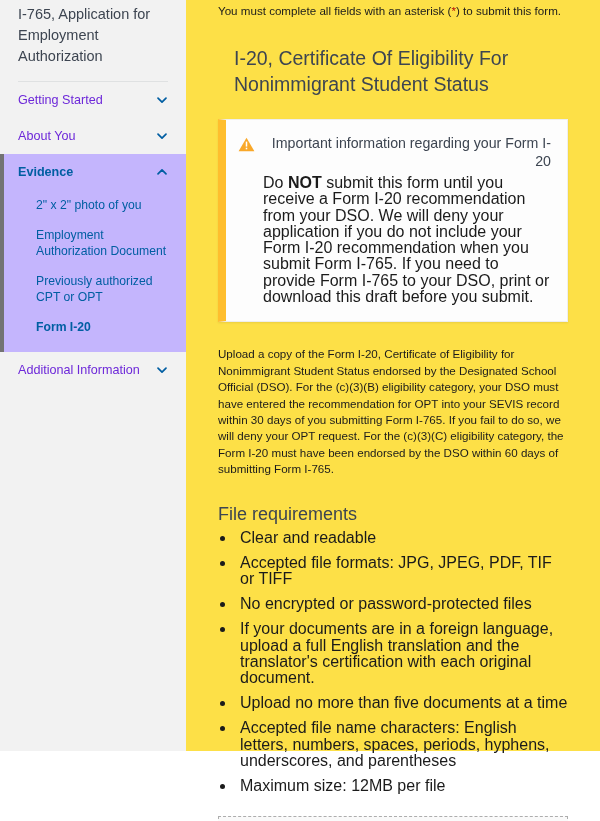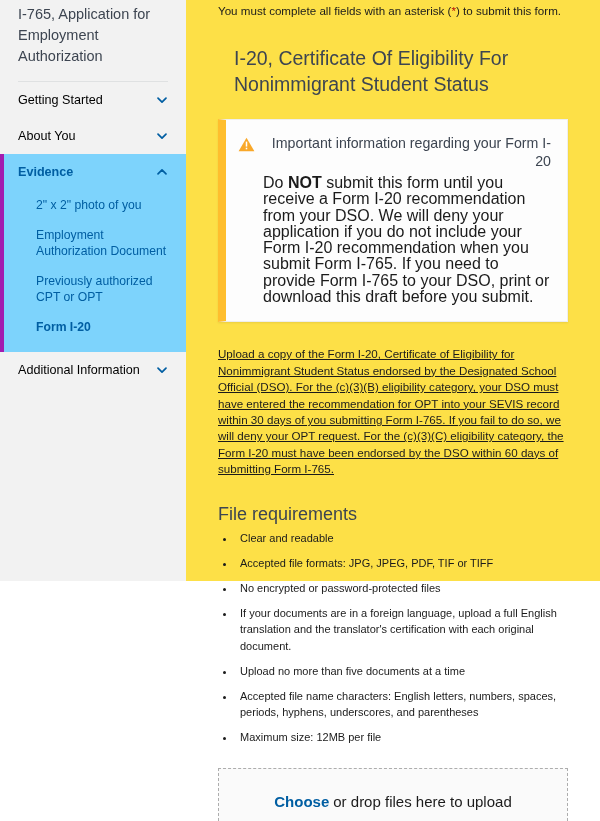--- a/index.html
+++ b/index.html
@@ -10,21 +10,21 @@
     width: 600px;
     height: 821px;
     background: #ffffff;
     font-family: "Liberation Sans", sans-serif;
     color: #1b1b1b;
     overflow: hidden;
   }
   .page {
     position: relative;
     width: 600px;
-    height: 581px;
+    height: 751px;
     display: flex;
     align-items: stretch;
   }
 
   
   .sidebar {
     width: 186px;
     min-width: 186px;
     background: #f2f2f2;
     box-sizing: border-box;
@@ -45,30 +45,30 @@
   }
   .nav-list {
     list-style: none;
     margin: 0;
     padding: 0;
   }
   .nav-section {
     position: relative;
   }
   .nav-section.expanded {
-    background: #7dd3fc;
-    border-left: 4px solid #a21caf;
+    background: #c4b5fd;
+    border-left: 4px solid #737373;
   }
   .nav-section-head {
     display: flex;
     align-items: center;
     justify-content: space-between;
     padding: 11px 18px 11px 18px;
     font-size: 12.6px;
-    color: #000000;
+    color: #6d28d9;
     cursor: pointer;
     box-sizing: border-box;
   }
   .nav-section.expanded > .nav-section-head {
     padding-left: 14px;
     font-weight: bold;
     color: #005ea2;
   }
   .chev {
     width: 12px;
@@ -152,36 +152,35 @@
     color: #1b1b1b;
     margin: 0;
   }
   .alert-text b { font-weight: bold; }
 
   .body-par {
     font-size: 11.6px;
     line-height: 16.4px;
     color: #1b1b1b;
     margin: 24px 0 8px 0;
-    text-decoration: underline;
   }
 
   h2.sub-heading {
     font-size: 18px;
     line-height: 20px;
     font-weight: 400;
     color: #3d4551;
     margin: 26px 0 6px 0;
   }
   ul.req-list {
     margin: 0;
     padding-left: 18px;
   }
   ul.req-list li {
-    font-size: 11px;
+    font-size: 16px;
     line-height: 16.2px;
     color: #1b1b1b;
     margin-bottom: 9px;
     padding-left: 4px;
   }
 
   
   .dropzone {
     margin-top: 22px;
     border: 1px dashed #adadad;

